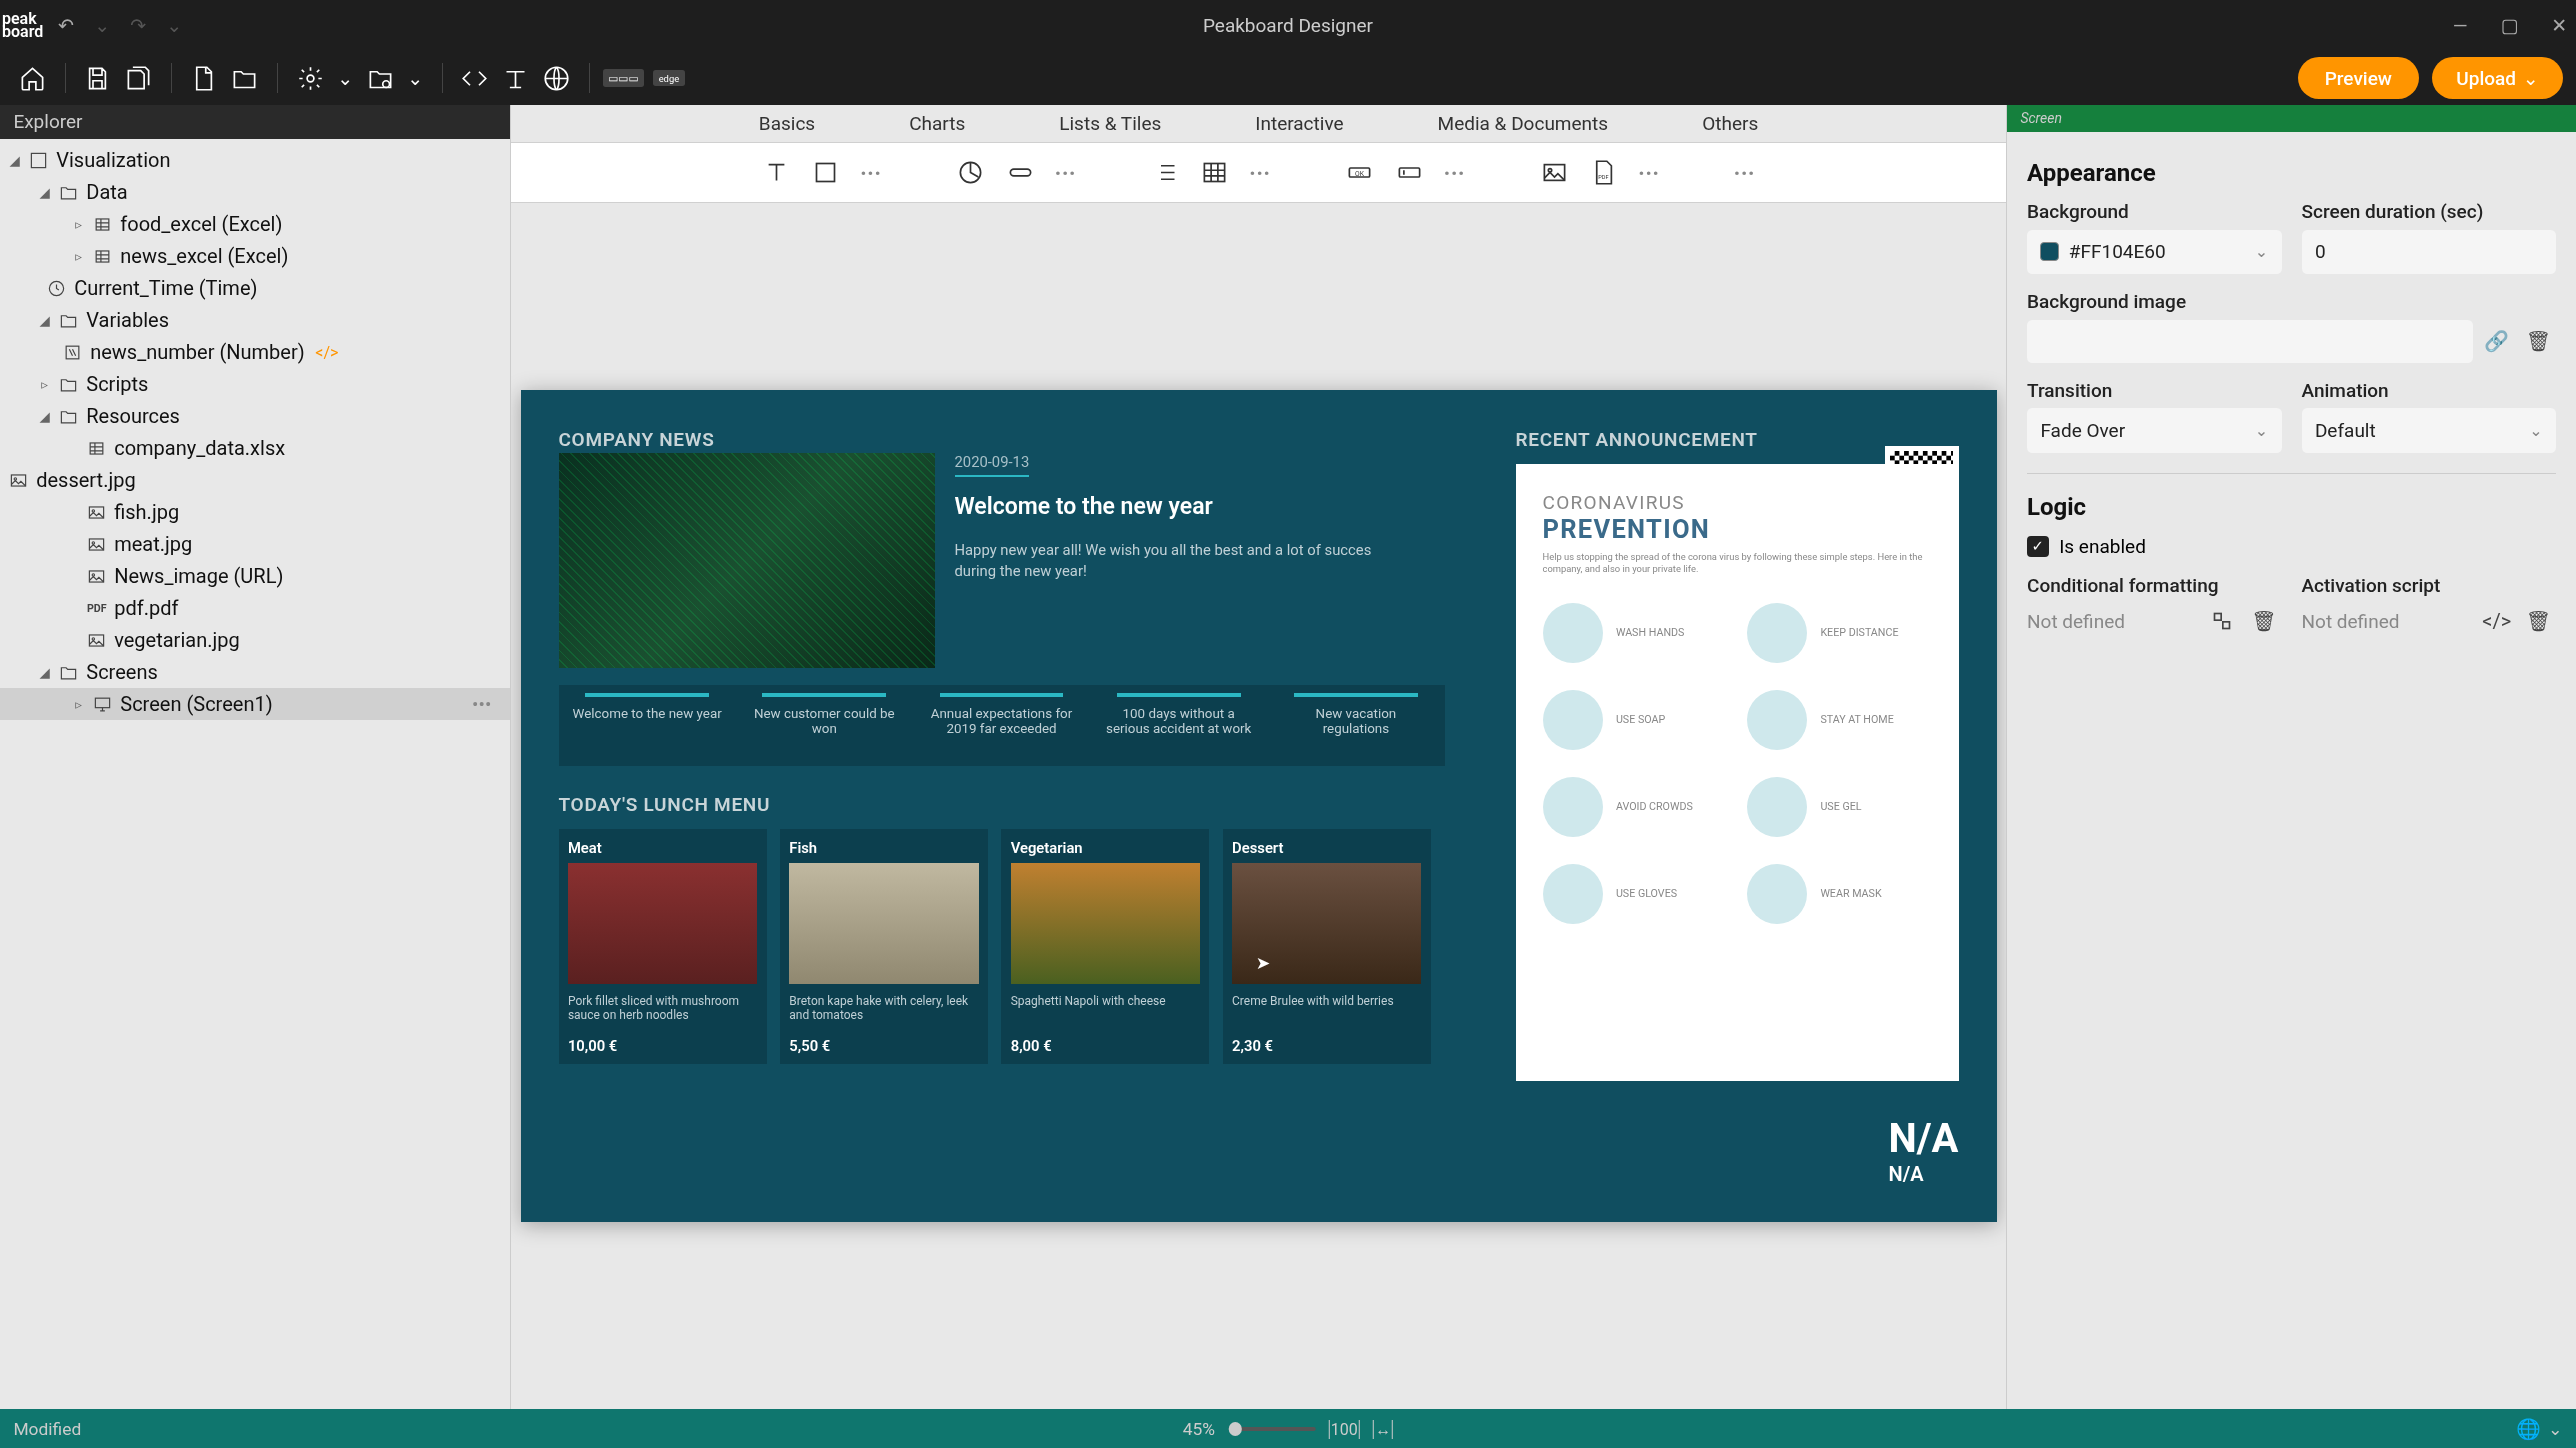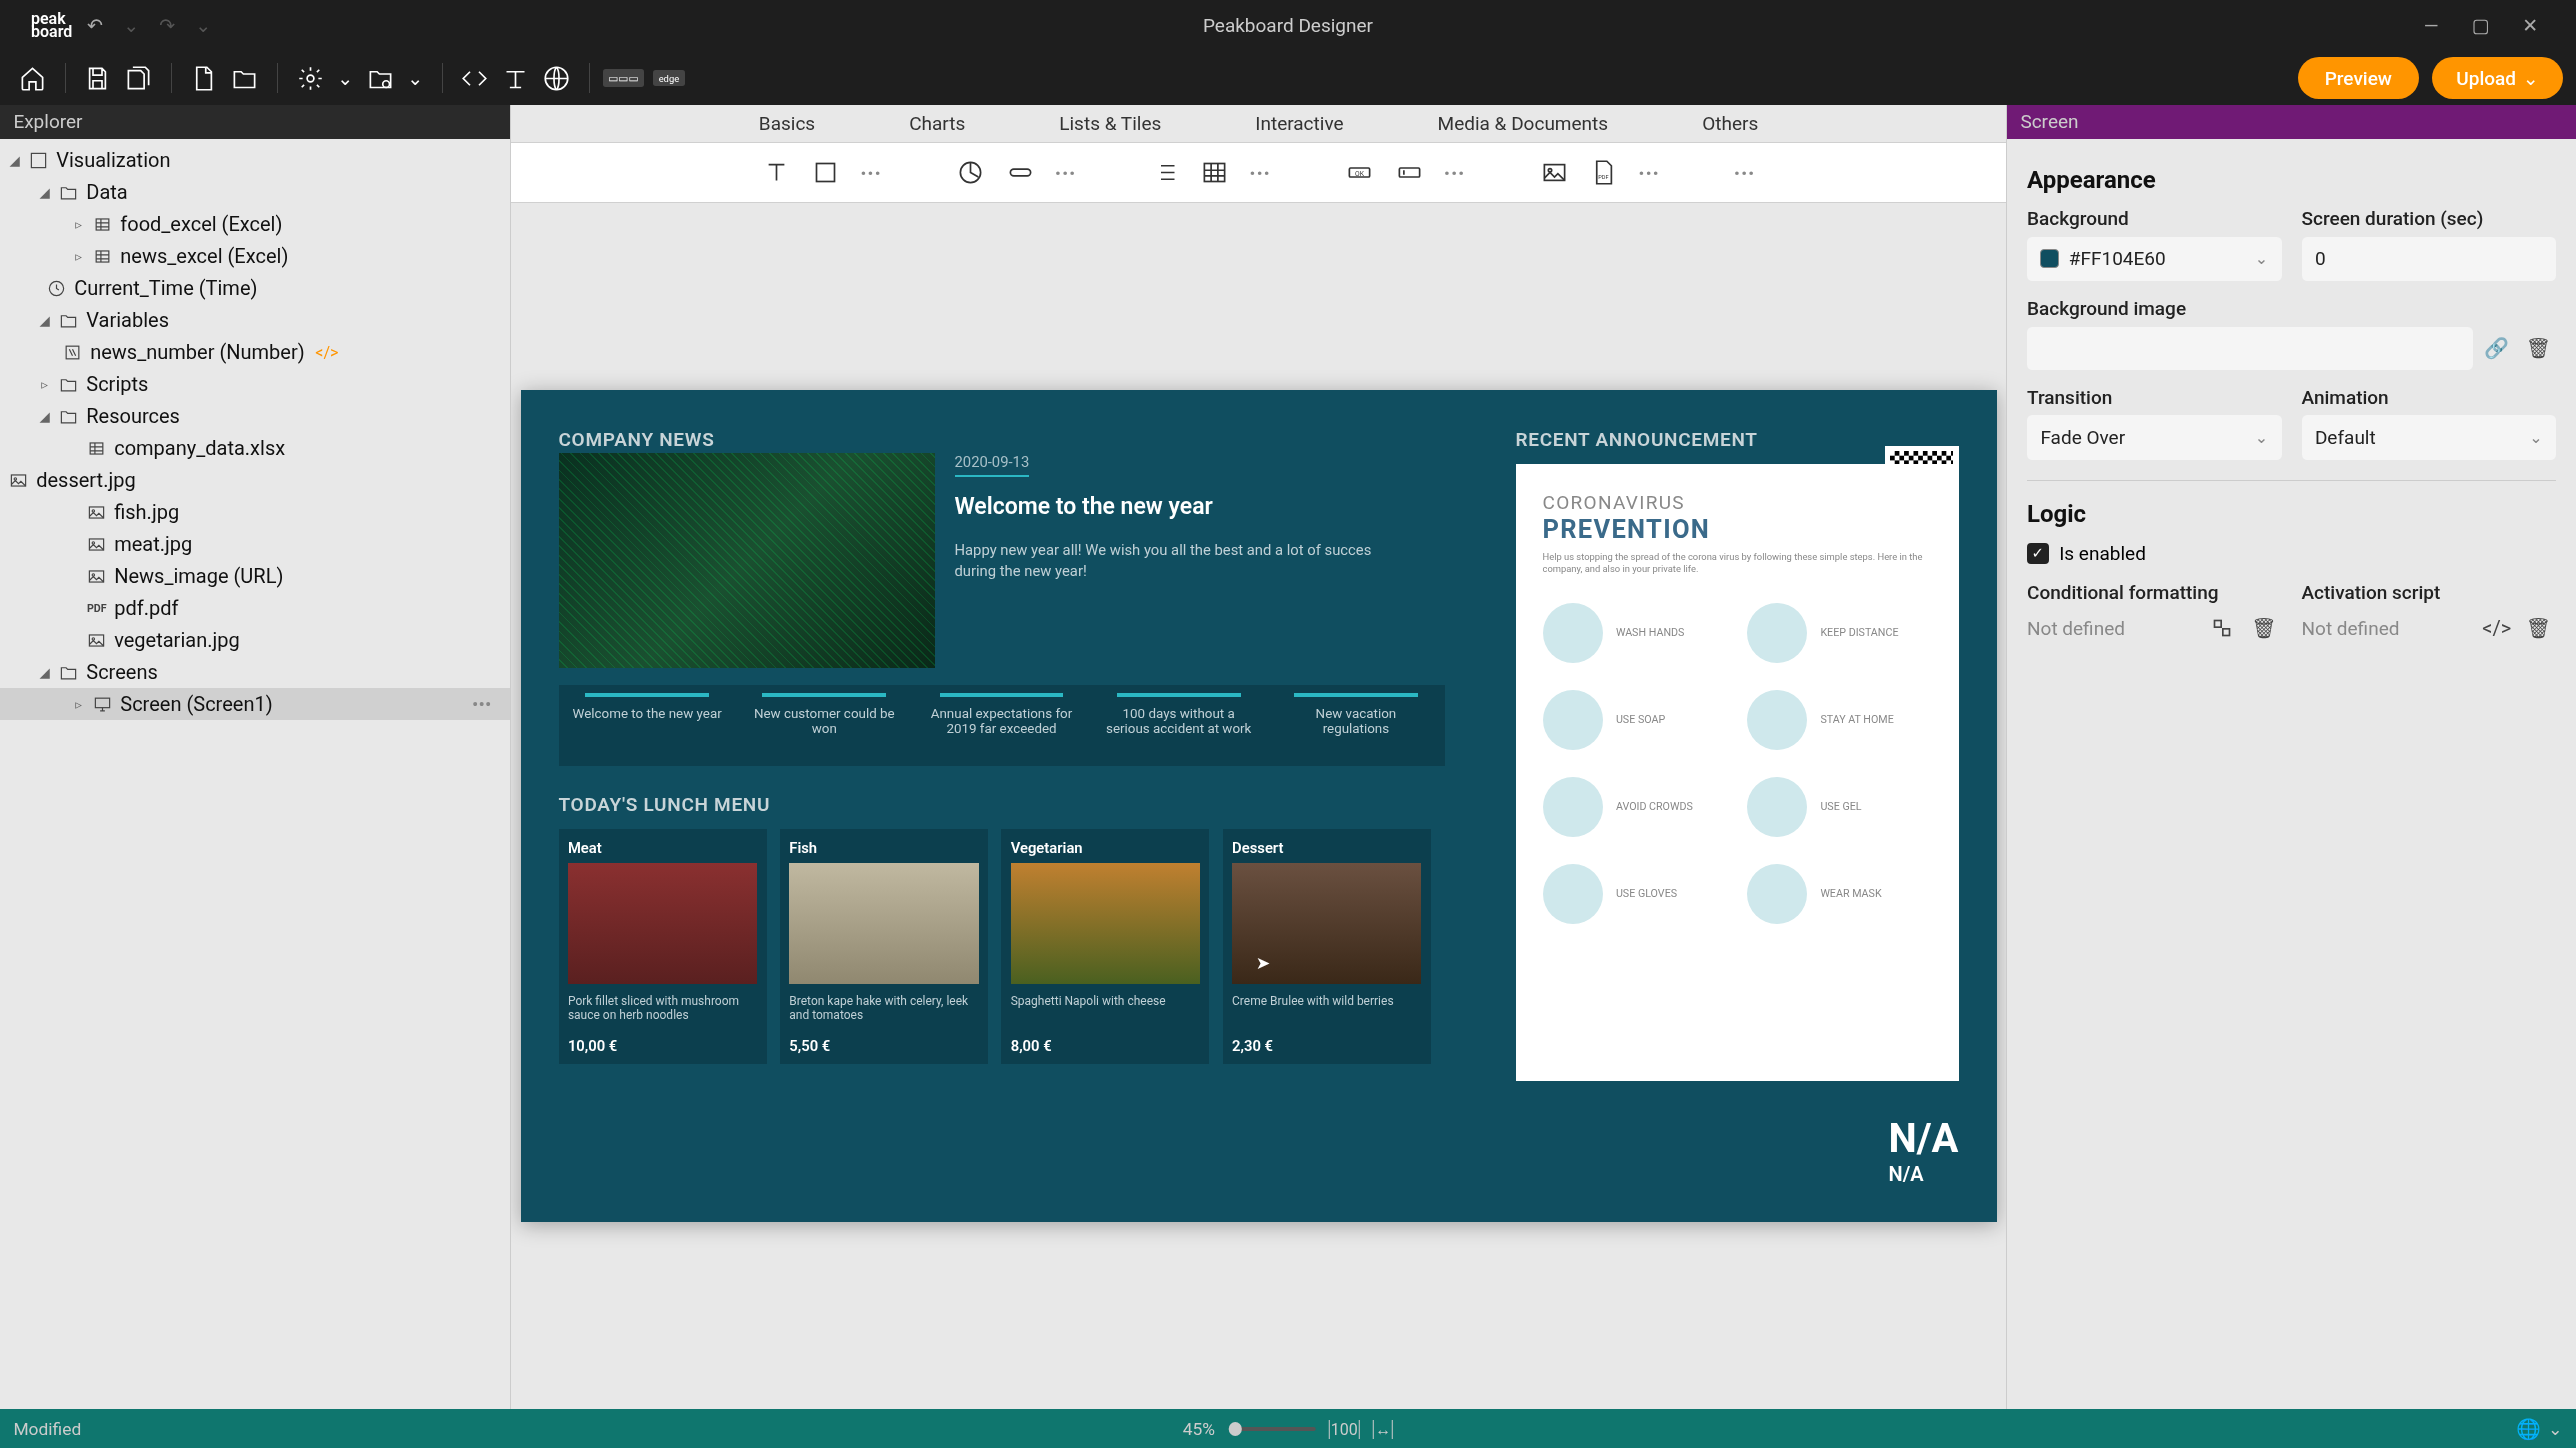--- a/index.html
+++ b/index.html
@@ -1,17 +1,17 @@
 <!DOCTYPE html>
 <html style="font-size:10.7px"><head>
 <meta charset="utf-8">
 <style>
 * { box-sizing: border-box; margin: 0; padding: 0; font-family: -apple-system, BlinkMacSystemFont, "Segoe UI", Roboto, Arial, sans-serif; }
 body { background: #1e1e1e; width: 2576px; height: 1449px; overflow: hidden; transform-origin: top left; }
-.titlebar { height: 51px; background: #1e1e1e; display: flex; align-items: center; padding: 0 31px; position: relative; }
+.titlebar { height: 51px; background: #1e1e1e; display: flex; align-items: center; padding: 0 2px; position: relative; }
 .titlebar-left { display: flex; align-items: center; gap: 9.4px; }
 .logo { color: #fff; font-size: 16px; line-height: 0.8; font-weight: 600; }
 .tb-icon { color: #aaa; font-size: 19px; cursor: pointer; padding: 2.7px 5.4px; }
 .tb-icon.dim { color: #555; }
 .titlebar-center { position: absolute; left: 50%; transform: translateX(-50%); color: #ccc; font-size: 19px; }
 .titlebar-right { margin-left: auto; display: flex; align-items: center; gap: 20px; }
 .win-btn { color: #aaa; font-size: 19px; cursor: pointer; width: 29.5px; text-align: center; }
 
 .toolbar { height: 54px; background: #1e1e1e; display: flex; align-items: center; padding: 0 13.4px; gap: 2.7px; }
 .toolbar-divider { width: 0.7px; height: 29.5px; background: #444; margin: 0 10.7px; }
@@ -84,21 +84,21 @@
 .sp-doc-circle { width: 60px; height: 60px; border-radius: 50%; background: #cfe8ec; }
 .sp-doc-label { color: #888; font-size: 10.7px; }
 
 .sp-na { position: absolute; right: 38px; bottom: 36px; text-align: left; }
 .sp-na-big { color: #fff; font-size: 40px; font-weight: 700; }
 .sp-na-small { color: #fff; font-size: 20px; font-weight: 600; }
 
 .cursor { position: absolute; left: 50%; top: 68%; color: #fff; font-size: 17.4px; transform: translate(-2.7px, -2.7px); pointer-events: none; }
 
 .properties { width: 570px; background: #e8e8e8; border-left: 0.7px solid #ccc; display: flex; flex-direction: column; }
-.prop-header { background: #701a75; color: #ccc; font-size: 19px; padding: 5.4px 13.4px; }
+.prop-header { background: #15803d; color: #ccc; font-size: 14px; padding: 5.4px 13.4px; font-style: italic; }
 .prop-body { padding: 13.4px 20px; overflow: auto; }
 .prop-section-title { font-size: 24px; font-weight: 700; color: #111; margin: 13.4px 0; }
 .prop-row { display: flex; gap: 20px; margin-bottom: 16px; }
 .prop-col { flex: 1; }
 .prop-label { font-size: 19px; color: #222; font-weight: 500; margin-bottom: 6.7px; }
 .prop-input { background: #f5f5f5; border-radius: 5.4px; padding: 10.7px 13.4px; font-size: 19px; color: #222; display: flex; align-items: center; gap: 9.4px; min-height: 43px; }
 .prop-swatch { width: 19px; height: 19px; border-radius: 4px; background: #104e60; border: 0.7px solid #888; }
 .prop-chevron { margin-left: auto; color: #888; font-size: 16px; }
 .prop-icon-btn { width: 35px; height: 35px; display: flex; align-items: center; justify-content: center; cursor: pointer; color: #444; font-size: 20px; }
 .prop-checkbox { width: 21.5px; height: 21.5px; border: 2px solid #222; border-radius: 4px; background: #222; display: inline-flex; align-items: center; justify-content: center; color: #fff; font-size: 14.8px; }

